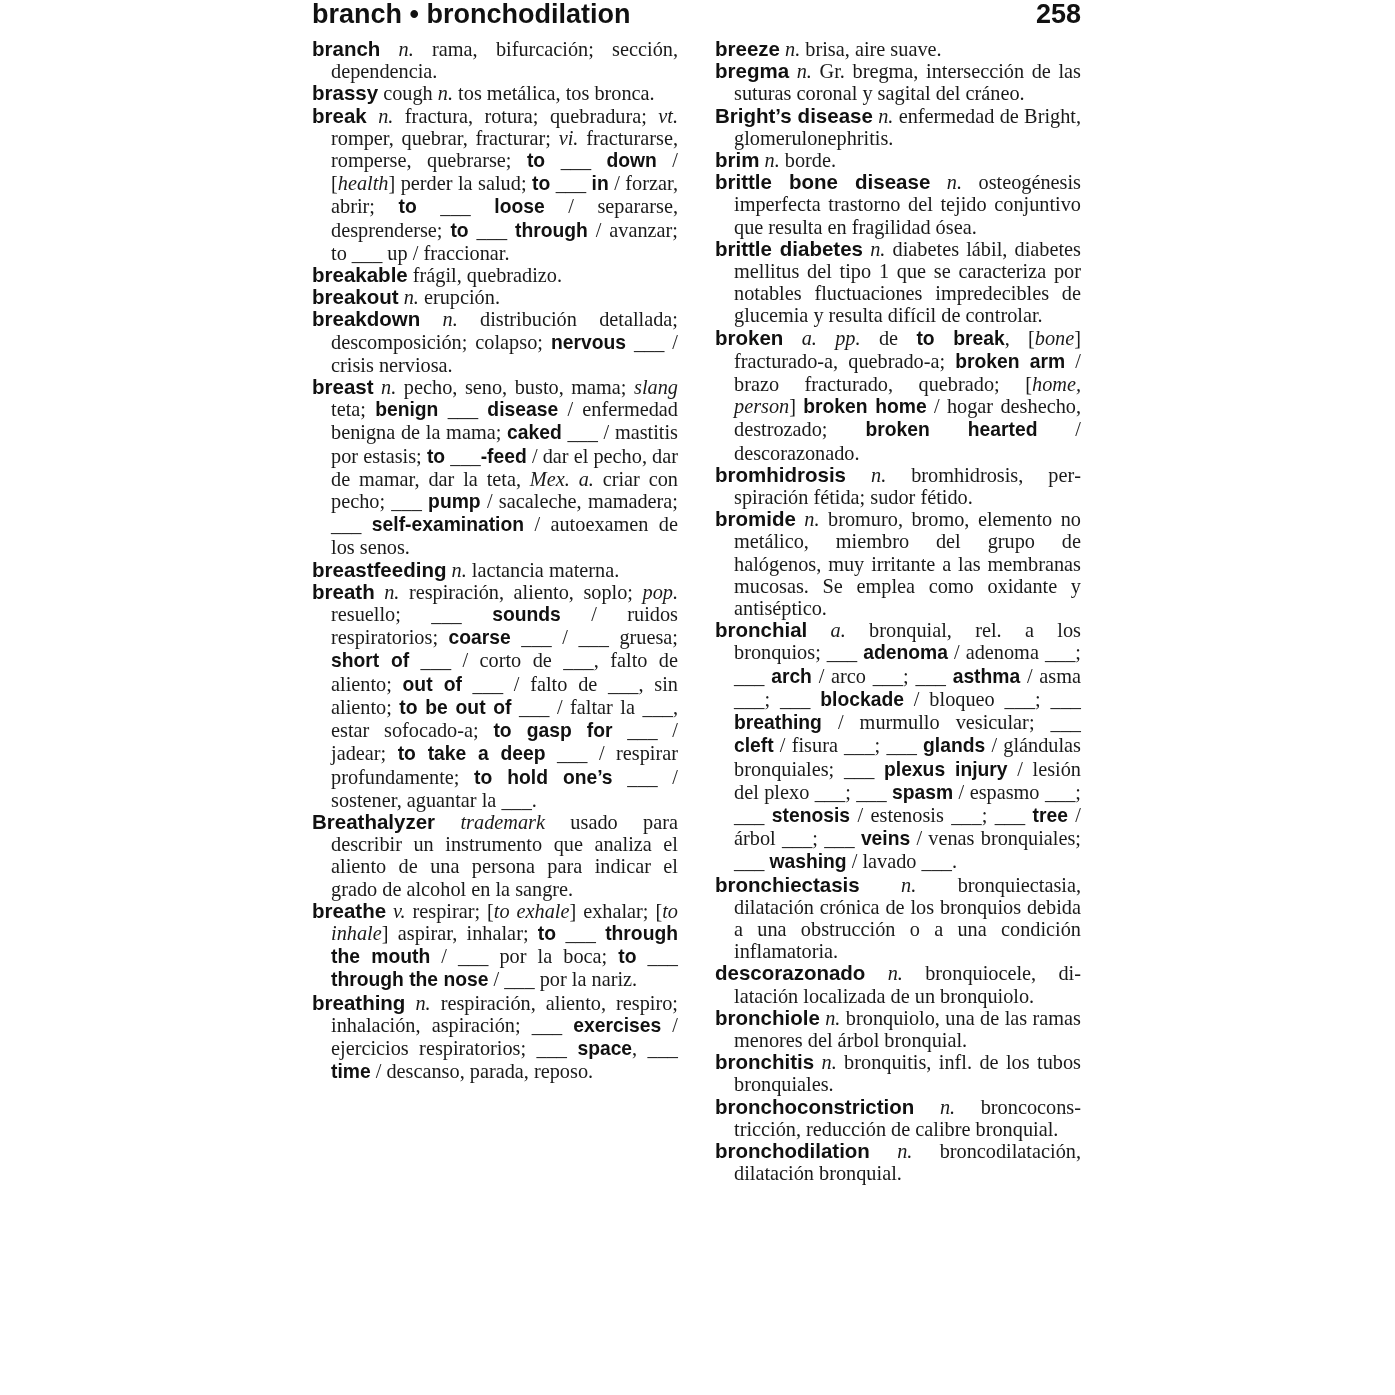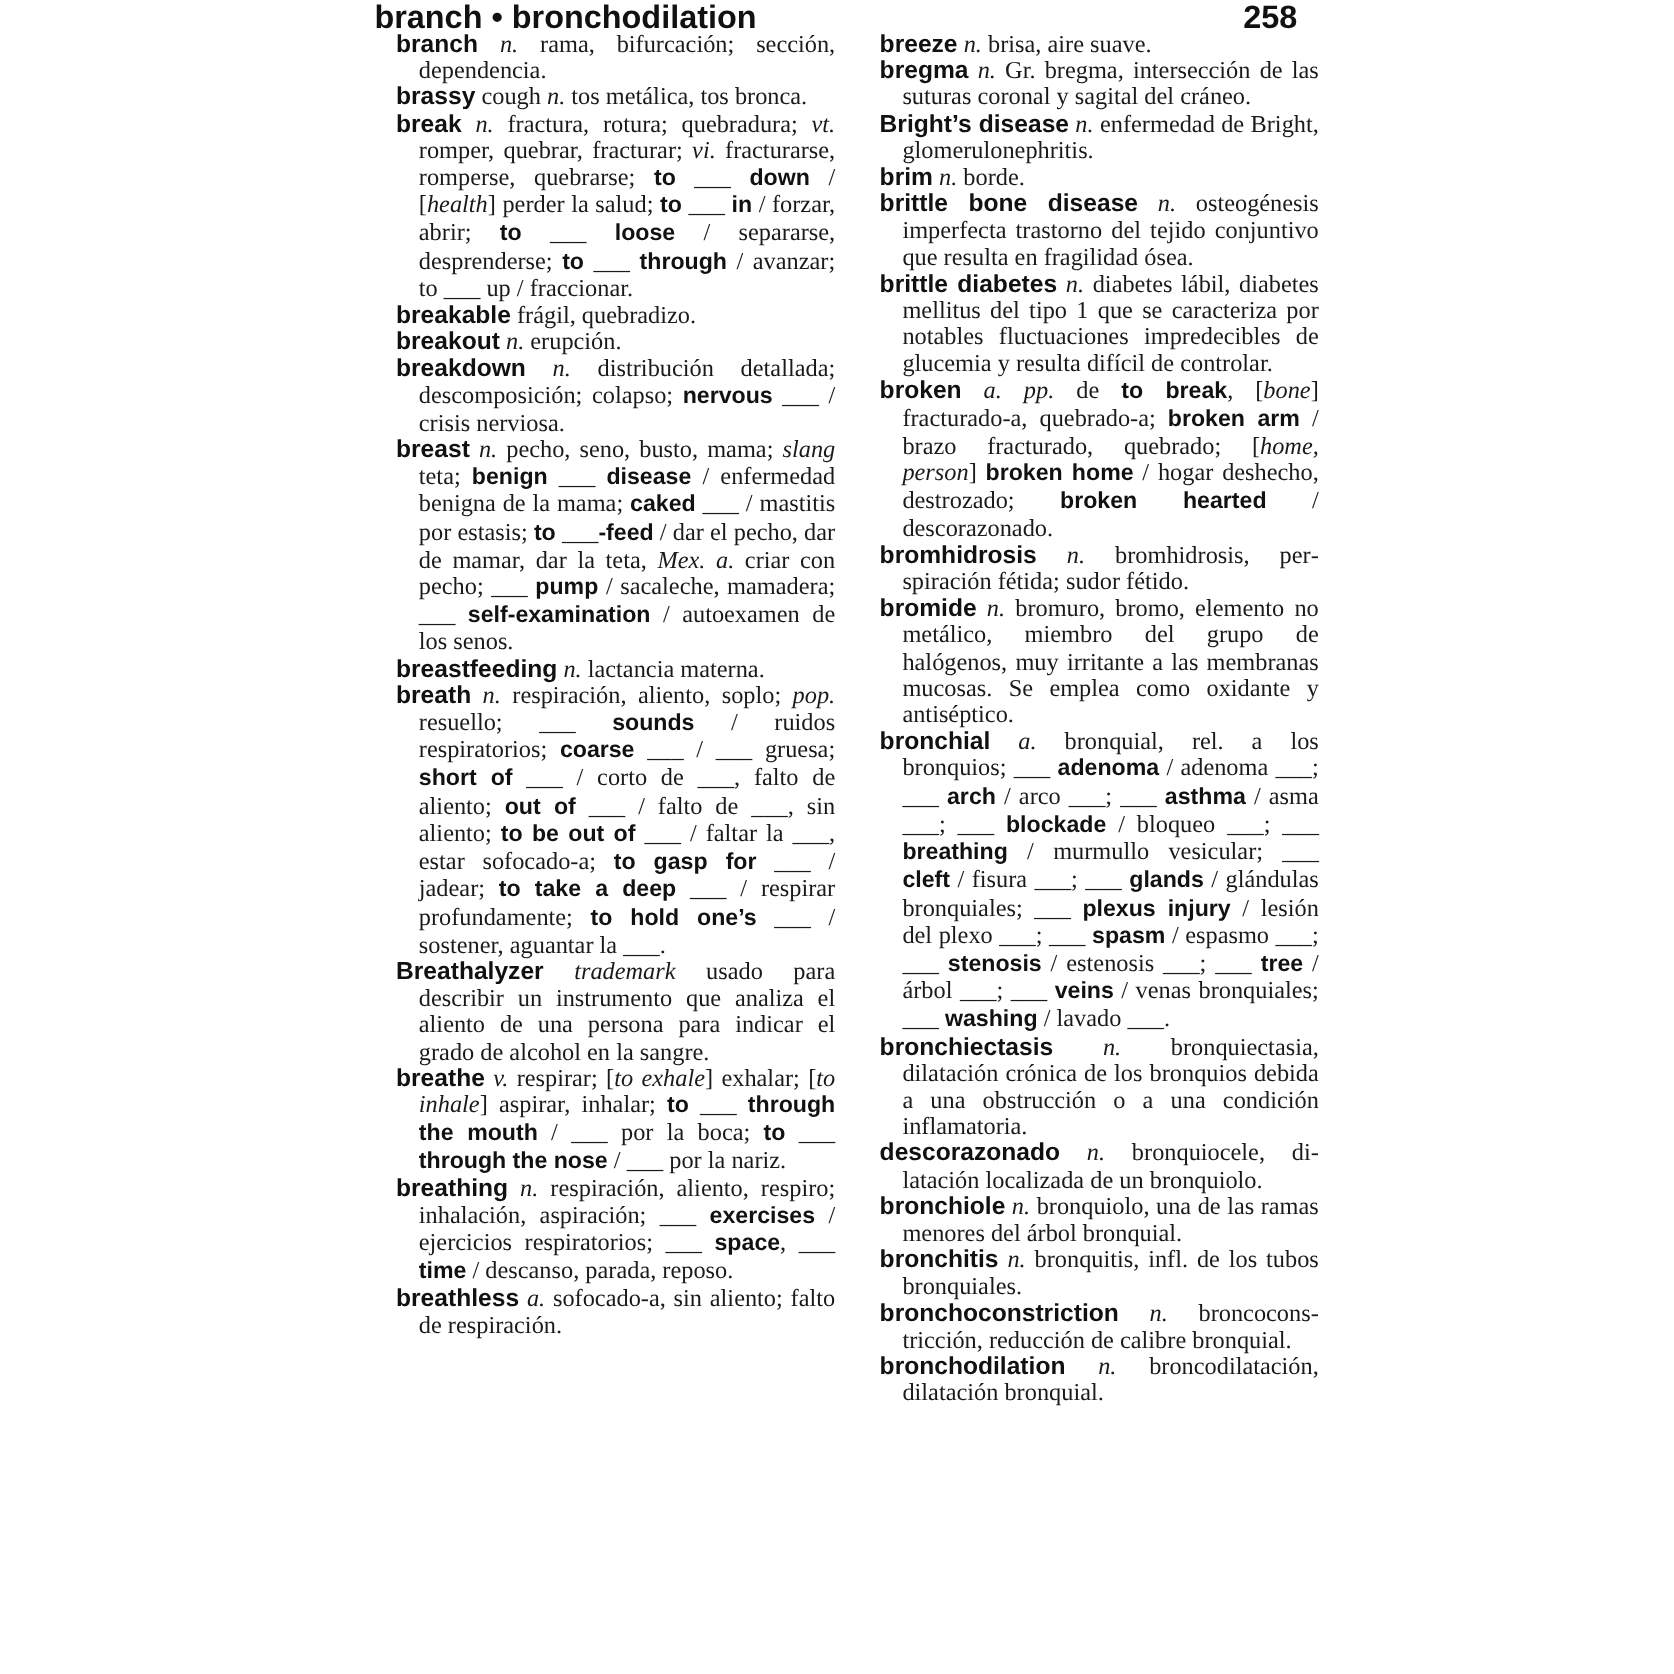--- a/index.html
+++ b/index.html
@@ -5,23 +5,23 @@
   html, body { margin:0; padding:0; background:#ffffff; }
   body { width:1395px; height:1395px; position:relative; overflow:hidden; color:#1a1a1a; }
   .page-header {
     position:absolute; left:312px; top:-3px; width:769px; height:34px;
     font-family:"Liberation Sans", "DejaVu Sans", sans-serif; font-weight:bold;
     font-size:27px; line-height:34px; color:#111;
   }
   .page-header .title { position:absolute; left:0; top:0; white-space:nowrap; }
   .page-header .pagenum { position:absolute; right:0; top:0; }
   .column {
-    position:absolute; top:26px; width:366px;
+    position:absolute; top:38px; width:366px;
     font-family:"Liberation Serif", "DejaVu Serif", serif;
-    font-size:20.3px; line-height:22.2px; color:#1a1a1a;margin-left:18px;
+    font-size:20.3px; line-height:22.2px; color:#1a1a1a;
   }
   .col-left { left:312px; }
   .col-right { left:715px; }
   .entry {
     text-align:justify; text-align-last:left;
     padding-left:19px; text-indent:-19px;
     margin:0; hyphens:manual;
   }
   .seg-b {
     font-family:"Liberation Sans", "DejaVu Sans", sans-serif; font-weight:bold;
@@ -44,21 +44,20 @@
     <p class="entry"><span class="seg-b seg-hw">break</span><span class="seg-i"> n.</span><span class="seg-n"> fractura, rotura; quebradu­ra; </span><span class="seg-i">vt.</span><span class="seg-n"> romper, quebrar, fracturar; </span><span class="seg-i">vi.</span><span class="seg-n"> fracturarse, romperse, quebrarse; </span><span class="seg-b">to</span><span class="seg-n"> ___ </span><span class="seg-b">down</span><span class="seg-n"> / [</span><span class="seg-i">health</span><span class="seg-n">] perder la salud; </span><span class="seg-b">to</span><span class="seg-n"> ___ </span><span class="seg-b">in</span><span class="seg-n"> / forzar, abrir; </span><span class="seg-b">to</span><span class="seg-n"> ___ </span><span class="seg-b">loose</span><span class="seg-n"> / separarse, desprenderse; </span><span class="seg-b">to</span><span class="seg-n"> ___ </span><span class="seg-b">through</span><span class="seg-n"> / avanzar; to ___ up / frac­cionar.</span></p>
     <p class="entry"><span class="seg-b seg-hw">breakable</span><span class="seg-n"> frágil, quebradizo.</span></p>
     <p class="entry"><span class="seg-b seg-hw">breakout</span><span class="seg-i"> n.</span><span class="seg-n"> erupción.</span></p>
     <p class="entry"><span class="seg-b seg-hw">breakdown</span><span class="seg-i"> n.</span><span class="seg-n"> distribución detallada; descomposición; colapso; </span><span class="seg-b">nervous</span><span class="seg-n"> ___ / crisis nerviosa.</span></p>
     <p class="entry"><span class="seg-b seg-hw">breast</span><span class="seg-i"> n.</span><span class="seg-n"> pecho, seno, busto, mama; </span><span class="seg-i">slang</span><span class="seg-n"> teta; </span><span class="seg-b">benign</span><span class="seg-n"> ___ </span><span class="seg-b">disease</span><span class="seg-n"> / enfermedad benigna de la mama; </span><span class="seg-b">caked</span><span class="seg-n"> ___ / mastitis por estasis; </span><span class="seg-b">to</span><span class="seg-n"> ___</span><span class="seg-b">-feed</span><span class="seg-n"> / dar el pecho, dar de ma­mar, dar la teta, </span><span class="seg-i">Mex. a.</span><span class="seg-n"> criar con pecho; ___ </span><span class="seg-b">pump</span><span class="seg-n"> / sacaleche, ma­madera; ___ </span><span class="seg-b">self-examination</span><span class="seg-n"> / au­toexamen de los senos.</span></p>
     <p class="entry"><span class="seg-b seg-hw">breastfeeding</span><span class="seg-i"> n.</span><span class="seg-n"> lactancia materna.</span></p>
     <p class="entry"><span class="seg-b seg-hw">breath</span><span class="seg-i"> n.</span><span class="seg-n"> respiración, aliento, sop­lo; </span><span class="seg-i">pop.</span><span class="seg-n"> resuello; ___ </span><span class="seg-b">sounds</span><span class="seg-n"> / rui­dos respiratorios; </span><span class="seg-b">coarse</span><span class="seg-n"> ___ / ___ gruesa; </span><span class="seg-b">short of</span><span class="seg-n"> ___ / corto de ___, falto de aliento; </span><span class="seg-b">out of</span><span class="seg-n"> ___ / falto de ___, sin aliento; </span><span class="seg-b">to be out of</span><span class="seg-n"> ___ / faltar la ___, estar sofocado-a; </span><span class="seg-b">to gasp for</span><span class="seg-n"> ___ / jadear; </span><span class="seg-b">to take a deep</span><span class="seg-n"> ___ / respirar profundamente; </span><span class="seg-b">to hold one’s</span><span class="seg-n"> ___ / sostener, aguantar la ___.</span></p>
     <p class="entry"><span class="seg-b seg-hw">Breathalyzer</span><span class="seg-n"> </span><span class="seg-i">trademark</span><span class="seg-n"> usado para describir un instrumento que analiza el aliento de una persona para indicar el grado de alcohol en la sangre.</span></p>
     <p class="entry"><span class="seg-b seg-hw">breathe</span><span class="seg-i"> v.</span><span class="seg-n"> respirar; [</span><span class="seg-i">to exhale</span><span class="seg-n">] ex­halar; [</span><span class="seg-i">to inhale</span><span class="seg-n">] aspirar, inhalar; </span><span class="seg-b">to</span><span class="seg-n"> ___ </span><span class="seg-b">through the mouth</span><span class="seg-n"> / ___ por la boca; </span><span class="seg-b">to</span><span class="seg-n"> ___ </span><span class="seg-b">through the nose</span><span class="seg-n"> / ___ por la nariz.</span></p>
     <p class="entry"><span class="seg-b seg-hw">breathing</span><span class="seg-i"> n.</span><span class="seg-n"> respiración, aliento, res­piro; inhalación, aspiración; ___ </span><span class="seg-b">ex­ercises</span><span class="seg-n"> / ejercicios respiratorios; ___ </span><span class="seg-b">space</span><span class="seg-n">, ___ </span><span class="seg-b">time</span><span class="seg-n"> / descanso, parada, reposo.</span></p>
-    <p class="entry"><span class="seg-b seg-hw">breathless</span><span class="seg-i"> a.</span><span class="seg-n"> sofocado-a, sin aliento; falto de respiración.</span></p>
   </div>
 <div class="column col-right">
     <p class="entry"><span class="seg-b seg-hw">breeze</span><span class="seg-i"> n.</span><span class="seg-n"> brisa, aire suave.</span></p>
     <p class="entry"><span class="seg-b seg-hw">bregma</span><span class="seg-i"> n.</span><span class="seg-n"> Gr. bregma, intersección de las suturas coronal y sagital del cráneo.</span></p>
     <p class="entry"><span class="seg-b seg-hw">Bright’s disease</span><span class="seg-i"> n.</span><span class="seg-n"> enfermedad de Bright, glomerulonephritis.</span></p>
     <p class="entry"><span class="seg-b seg-hw">brim</span><span class="seg-i"> n.</span><span class="seg-n"> borde.</span></p>
     <p class="entry"><span class="seg-b seg-hw">brittle bone disease</span><span class="seg-i"> n.</span><span class="seg-n"> osteogé­nesis imperfecta trastorno del tejido conjuntivo que resulta en fragilidad ósea.</span></p>
     <p class="entry"><span class="seg-b seg-hw">brittle diabetes</span><span class="seg-i"> n.</span><span class="seg-n"> diabetes lábil, dia­betes mellitus del tipo 1 que se car­acteriza por notables fluctuaciones impredecibles de glucemia y resulta difícil de controlar.</span></p>
     <p class="entry"><span class="seg-b seg-hw">broken</span><span class="seg-i"> a. pp.</span><span class="seg-n"> de </span><span class="seg-b">to break</span><span class="seg-n">, [</span><span class="seg-i">bone</span><span class="seg-n">] fracturado-a, quebrado-a; </span><span class="seg-b">broken arm</span><span class="seg-n"> / brazo fracturado, quebrado; [</span><span class="seg-i">home, person</span><span class="seg-n">] </span><span class="seg-b">broken home</span><span class="seg-n"> / hogar deshecho, destrozado; </span><span class="seg-b">broken heart­ed</span><span class="seg-n"> / descorazonado.</span></p>
     <p class="entry"><span class="seg-b seg-hw">bromhidrosis</span><span class="seg-i"> n.</span><span class="seg-n"> bromhidrosis, per­spiración fétida; sudor fétido.</span></p>

